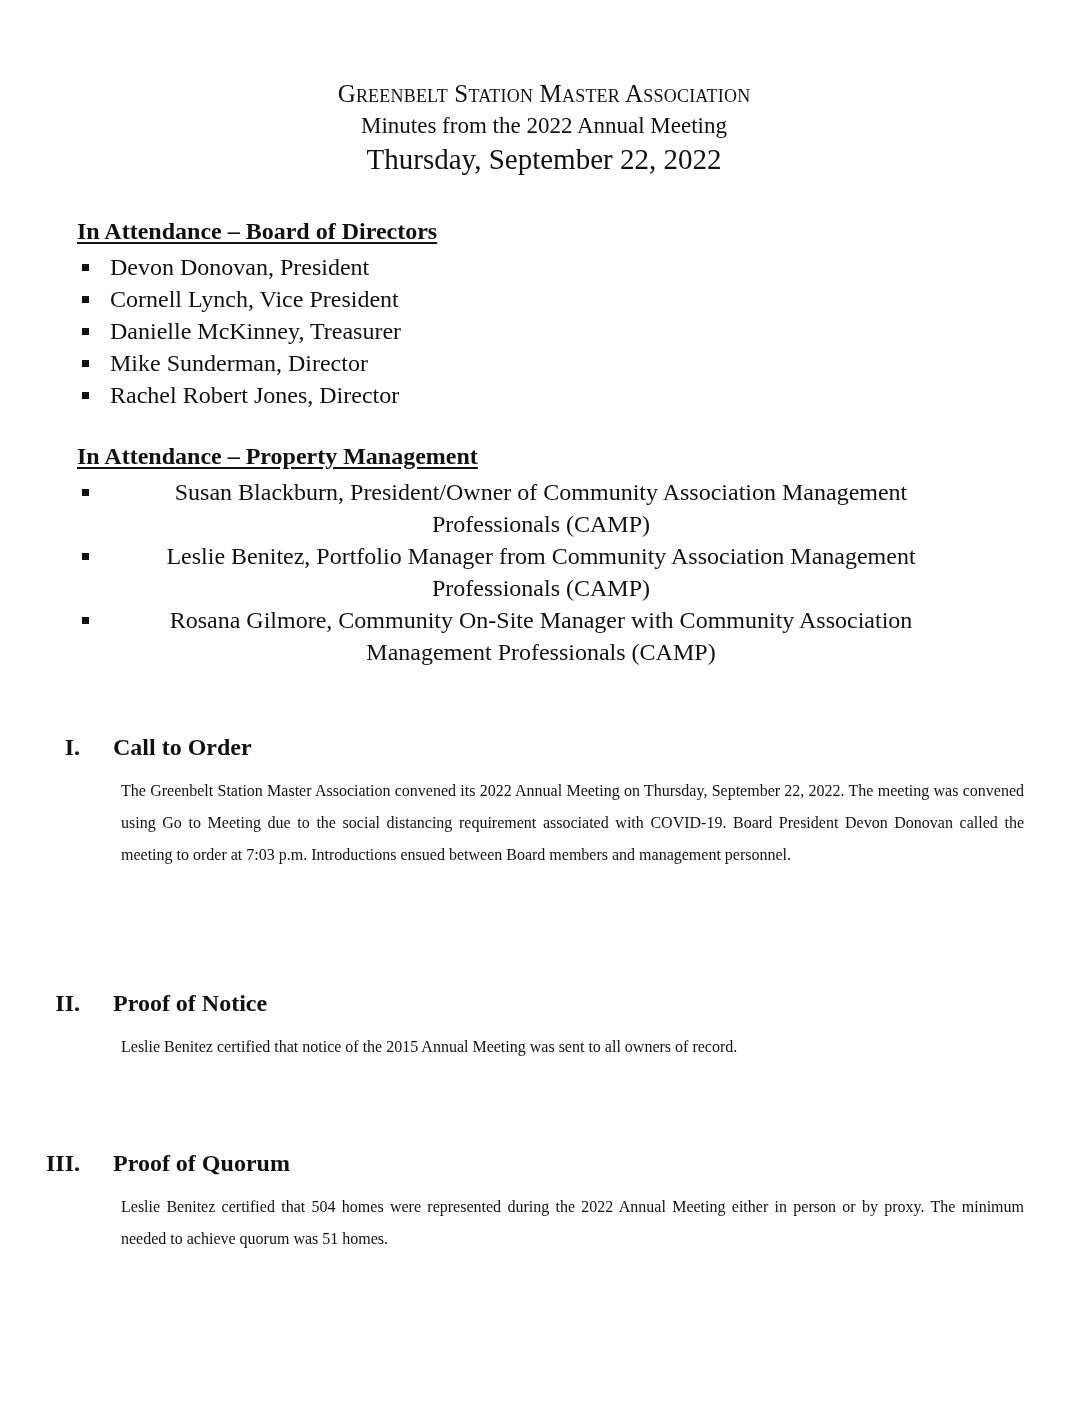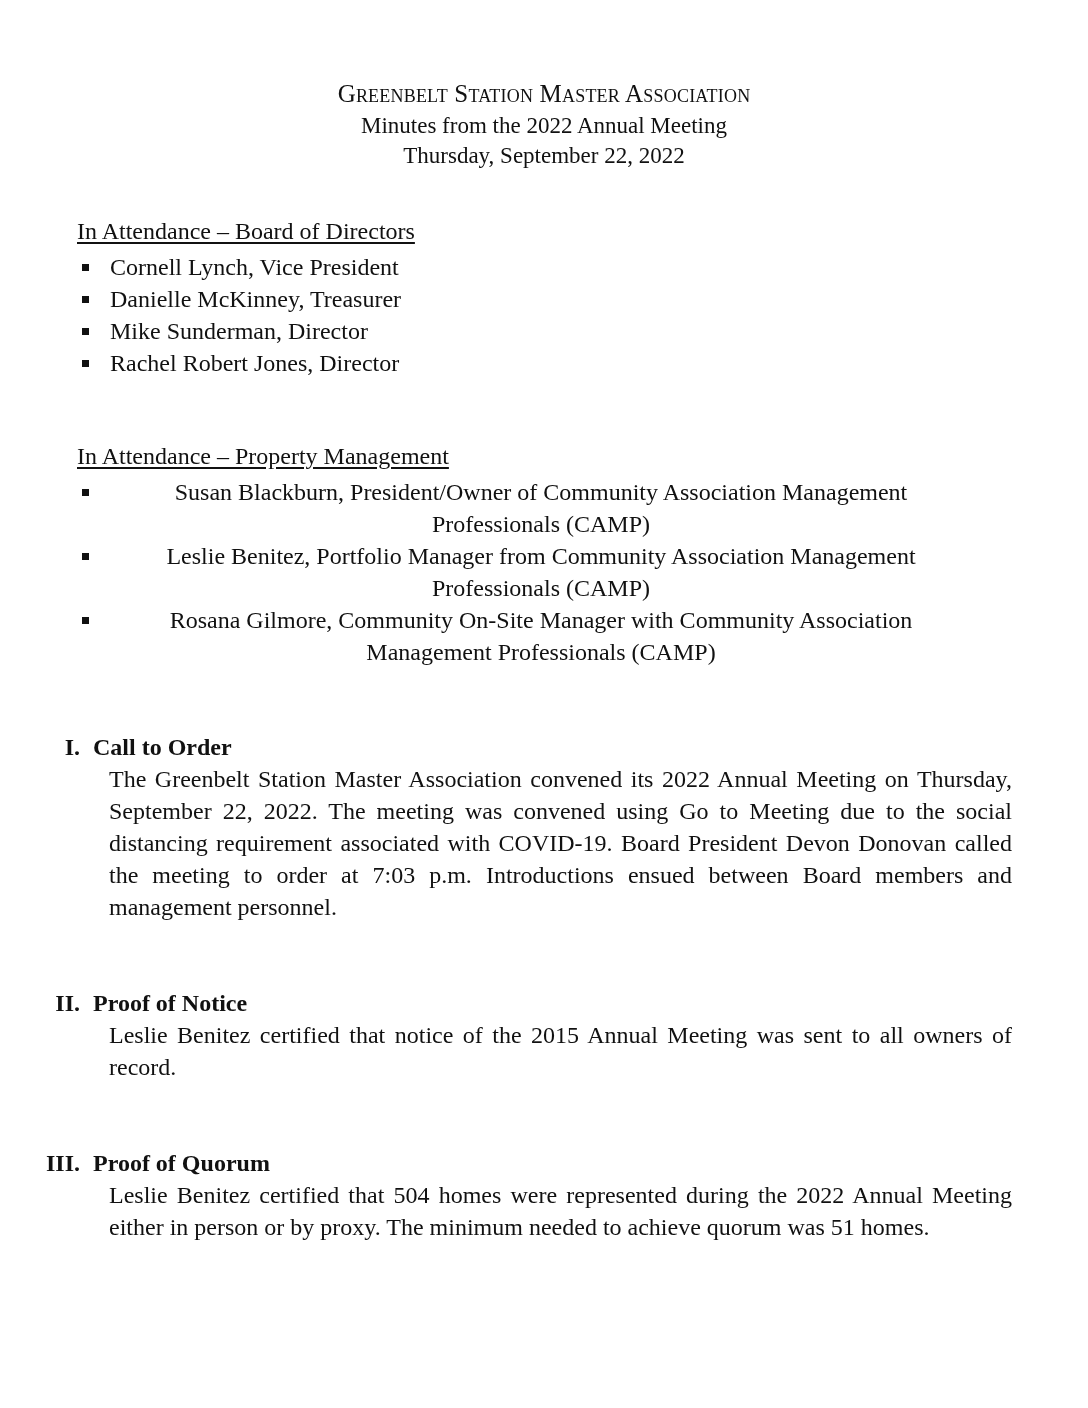--- a/index.html
+++ b/index.html
@@ -8,59 +8,59 @@
       font-family: "Liberation Serif", "DejaVu Serif", serif;
       color: #111111;
     }
     .page { position: absolute; left: 0; top: 0; width: 1088px; height: 1408px; }
     .hdr { position: absolute; left: 0; width: 1088px; text-align: center; }
     .hdr-title {
       top: 80px; font-size: 25px; font-weight: normal; font-variant: small-caps;
       letter-spacing: 0.2px;
     }
     .hdr-sub { top: 113px; font-size: 23px; }
-    .hdr-date { top: 143px; font-size: 23px; }
+    .hdr-date { top: 143px; font-size: 29px; }
 
     .sec-head {
-      position: absolute; left: 77px; font-size: 24px; font-weight: normal;
+      position: absolute; left: 77px; font-size: 24px; font-weight: bold;
       text-decoration: underline; text-underline-offset: 3px;
     }
     .list { position: absolute; left: 77px; width: 900px; margin: 0; padding: 0; list-style: none; }
     .list li {
       position: relative; padding-left: 33px; font-size: 24px; line-height: 32px;
     }
     .list li .bullet {
       position: absolute; left: 5px; top: 13px; width: 7px; height: 7px; background: #111;
     }
 
     .section { position: absolute; left: 40px; width: 975px; }
     .section .num {
       position: absolute; left: 0; width: 40px; text-align: right;
       font-size: 24px; font-weight: bold; line-height: 32px;
     }
     .section .title {
-      position: absolute; left: 53px; font-size: 24px; font-weight: bold; line-height: 32px;
+      position: absolute; left: 73px; font-size: 24px; font-weight: bold; line-height: 32px;
     }
     .section .body {
       position: absolute; left: 69px; top: 32px; width: 903px;
-      font-size: 24px; line-height: 32px; text-align: justify; margin: 0;
+      font-size: 16px; line-height: 32px; text-align: justify; margin: 12px;
     }
   </style>
 </head>
 <body>
 
 <div class="page">
 
   <div class="hdr hdr-title">Greenbelt Station Master Association</div>
   <div class="hdr hdr-sub">Minutes from the 2022 Annual Meeting</div>
   <div class="hdr hdr-date">Thursday, September 22, 2022</div>
 
   <div class="sec-head" style="top:218px;">In Attendance – Board of Directors</div>
   <ul class="list" style="top:251px;">
-    <li><span class="bullet"></span></li>
+    <li><span class="bullet"></span><span>Devon Donovan, President</span></li>
     <li><span class="bullet"></span><span>Cornell Lynch, Vice President</span></li>
     <li><span class="bullet"></span><span>Danielle McKinney, Treasurer</span></li>
     <li><span class="bullet"></span><span>Mike Sunderman, Director</span></li>
     <li><span class="bullet"></span><span>Rachel Robert Jones, Director</span></li>
   </ul>
 
   <div class="sec-head" style="top:443px;">In Attendance – Property Management</div>
   <ul class="list" style="top:476px; width:895px;text-align:center;">
     <li><span class="bullet"></span><span>Susan Blackburn, President/Owner of Community Association Management Professionals (CAMP)</span></li>
     <li><span class="bullet"></span><span>Leslie Benitez, Portfolio Manager from Community Association Management Professionals (CAMP)</span></li>

